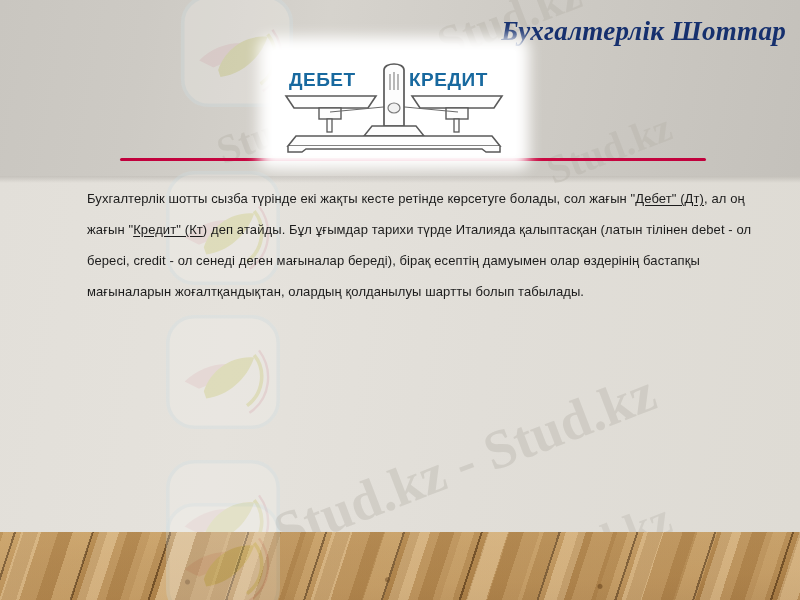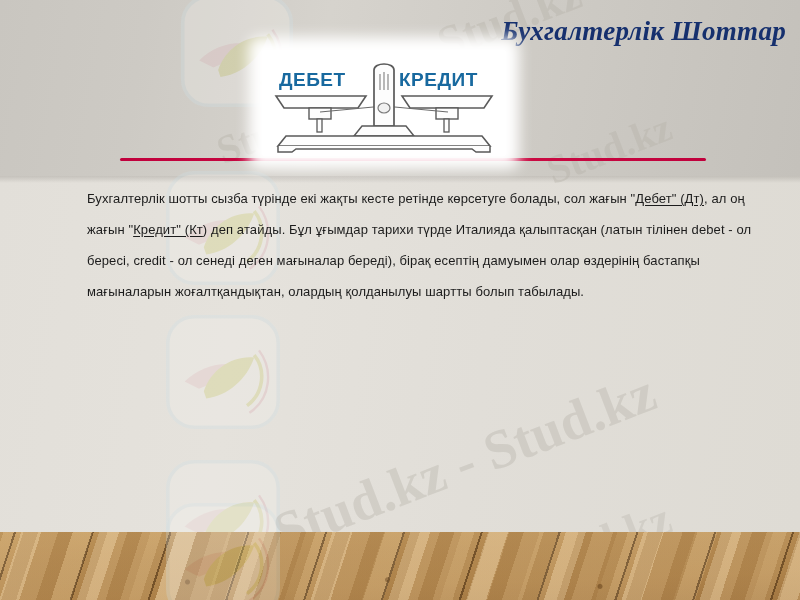--- a/index.html
+++ b/index.html
@@ -76,21 +76,21 @@
 
   
   .red-rule{
     position:absolute;left:120px;top:158px;width:586px;height:3px;
     background:linear-gradient(90deg,#c0003c,#cf0f45 55%,#c0003c);
     border-radius:2px;
   }
 
   
   .picbox{
-    position:absolute;left:262px;top:50px;width:244px;height:106px;
+    position:absolute;left:272px;top:50px;width:244px;height:106px;
   }
   .picbox .glow{
     position:absolute;left:0;top:0;right:0;bottom:0;
     background:#ffffff;
     box-shadow:0 0 14px 13px #ffffff;
     border-radius:3px;
   }
   .picbox svg{position:absolute;left:0;top:0;}
   .scale-label{
     font-family:"Liberation Sans",sans-serif;

